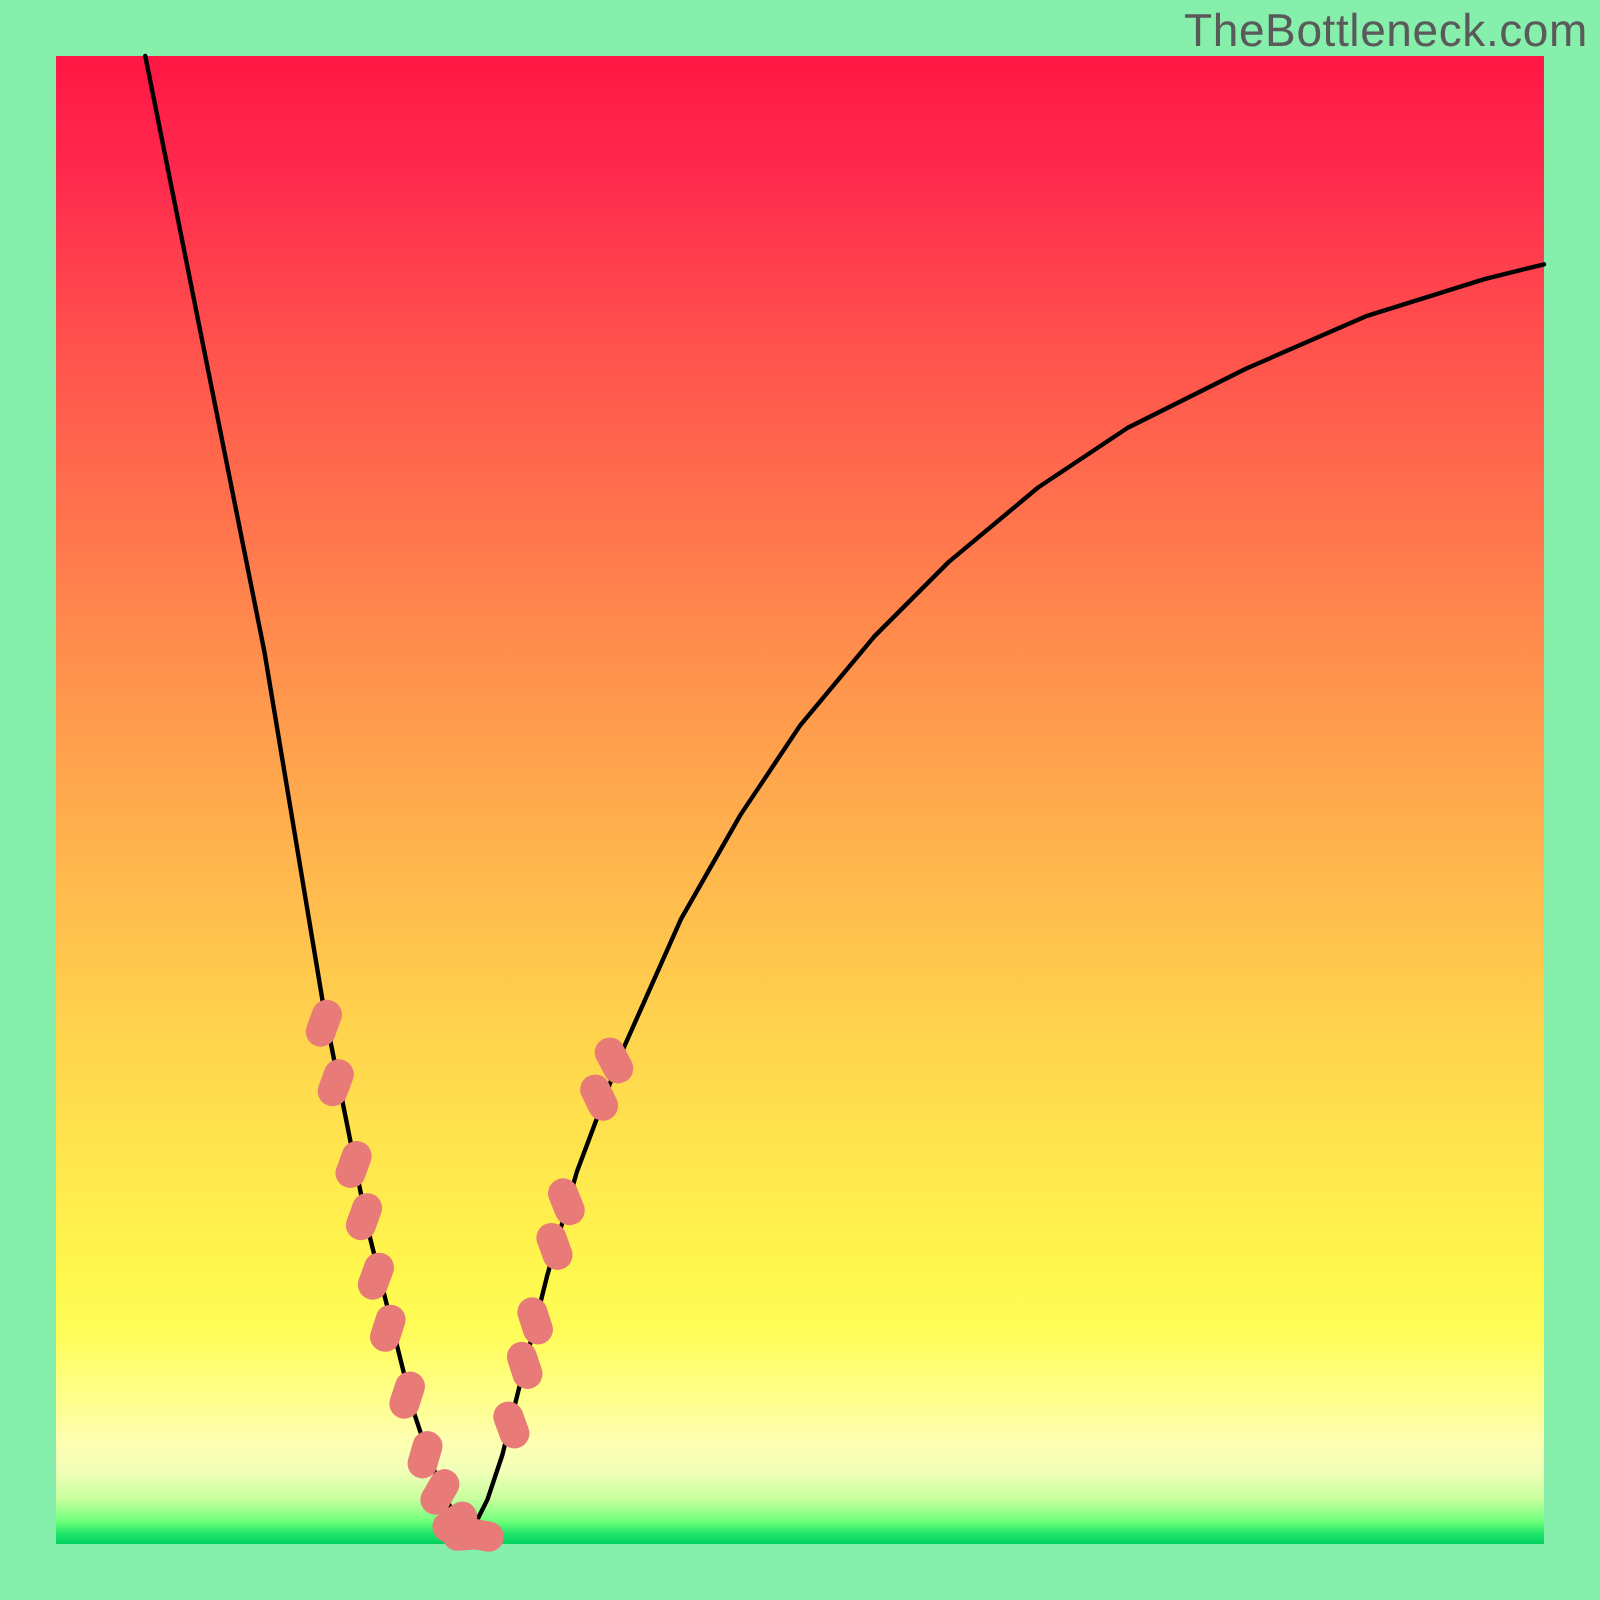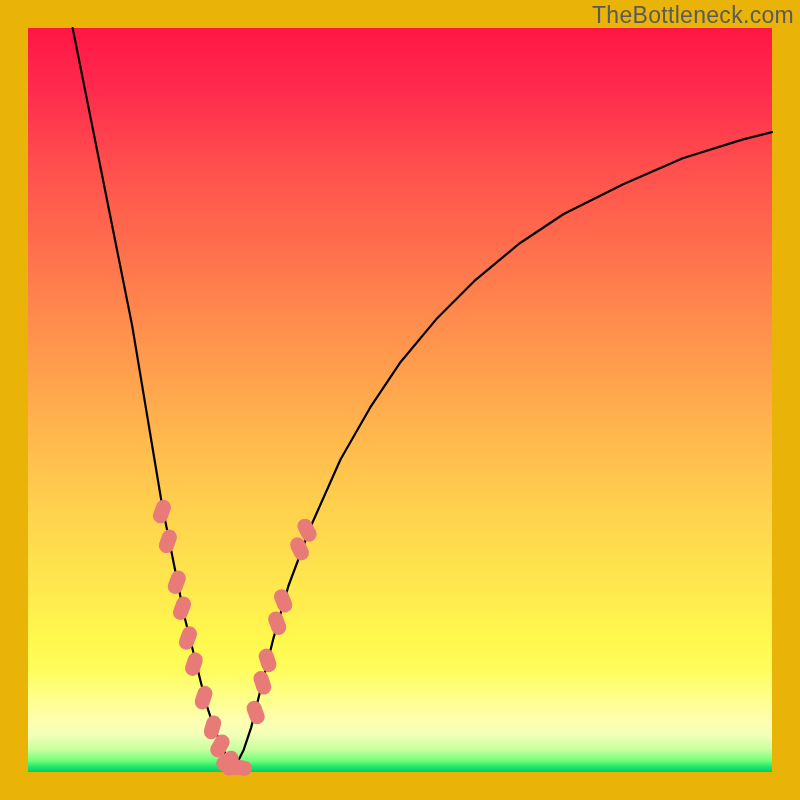--- a/index.html
+++ b/index.html
@@ -7,21 +7,21 @@
     padding: 0;
     width: 800px;
     height: 800px;
     overflow: hidden;
     font-family: Arial, Helvetica, sans-serif;
   }
   .canvas {
     position: relative;
     width: 800px;
     height: 800px;
-    background: #eab308;
+    background: #86efac;
   }
   .plot-area {
     position: absolute;
     left: 28px;
     top: 28px;
     width: 744px;
     height: 744px;
     
   }
   .gradient {

